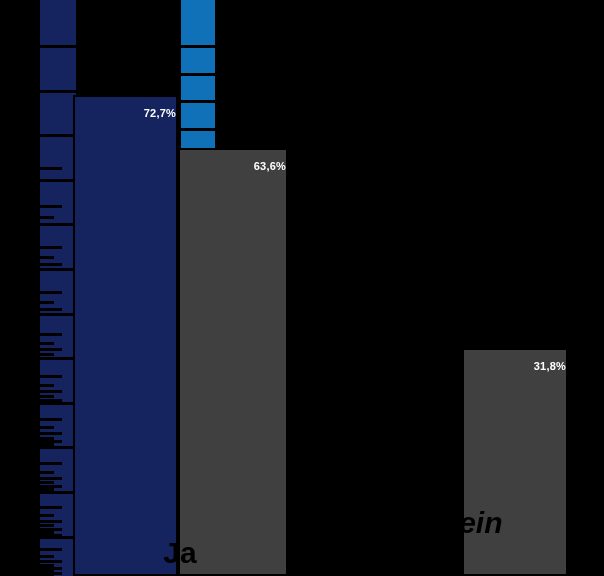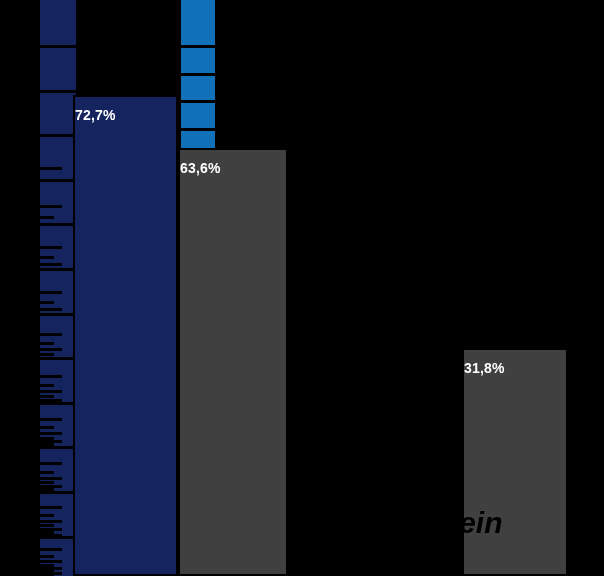--- a/index.html
+++ b/index.html
@@ -42,24 +42,24 @@
     box-sizing: border-box;
     border: 2px solid #000000;
   }
   .bar.navy   { background: #15245F; }
   .bar.lblue  { background: #404040; }
 
   .bar-value {
     position: absolute;
     left: 0;
     right: 0;
-    text-align: left;
+    text-align: right;
     color: #ffffff;
     font-weight: bold;
-    font-size: 14px;
+    font-size: 11px;
     letter-spacing: .2px;
     white-space: nowrap;
     pointer-events: none;
   }
 
   
   .cat-label {
     position: absolute;
     color: #000000;
     font-weight: bold;
@@ -164,16 +164,17 @@
 
   <div class="bar lblue" style="left:178px; top:148px; width:110px; height:428px;">
     <span class="bar-value" style="top:10px;">63,6%</span>
   </div>
 
 
   <div class="bar lblue" style="left:462px; top:348px; width:106px; height:228px;">
     <span class="bar-value" style="top:10px;">31,8%</span>
   </div>
 
+  <div class="cat-label" style="left:135px; top:536px; width:90px;">Ja</div>
 
   <div class="cat-label" style="left:415px; top:506px; width:110px;font-style:italic;">Nein</div>
 
 </div>
 
 </body></html>

